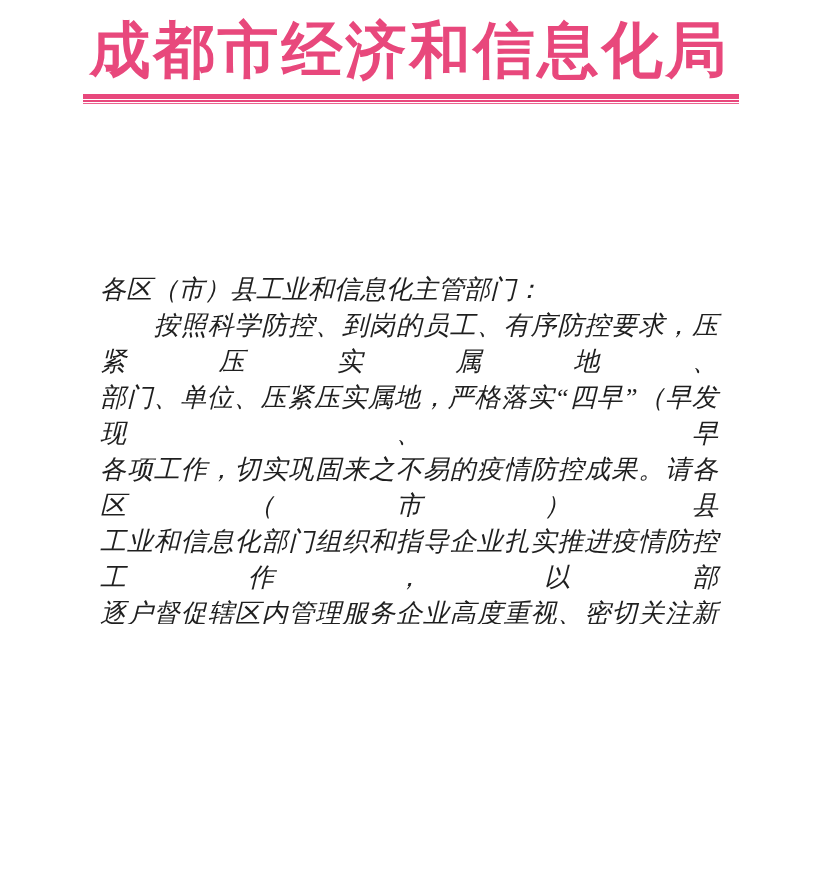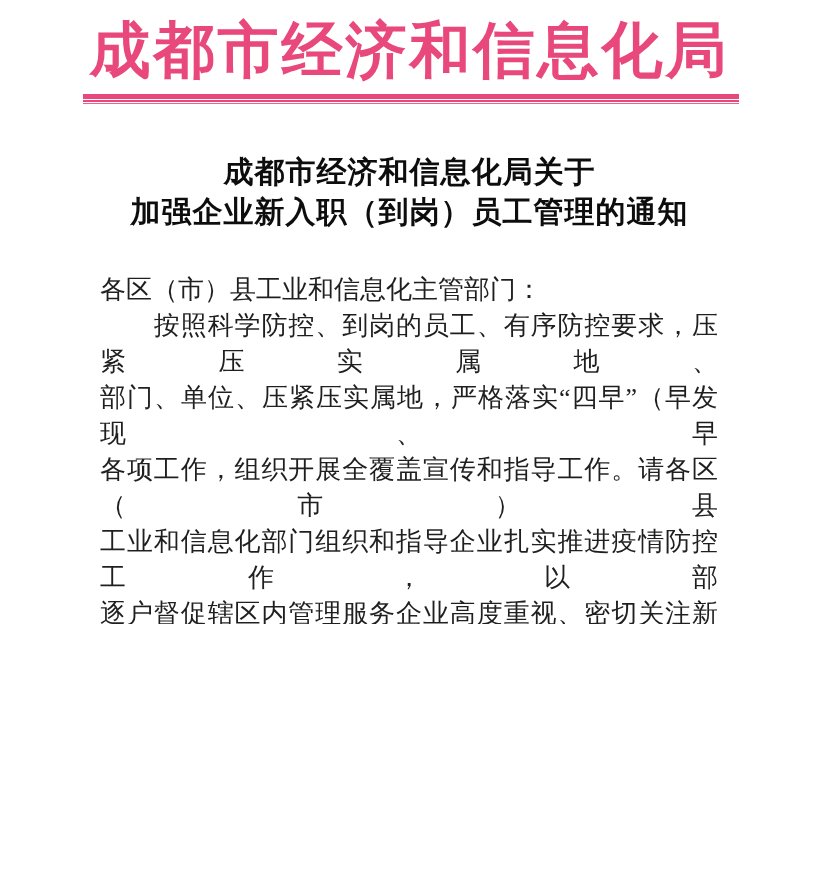--- a/index.html
+++ b/index.html
@@ -32,21 +32,21 @@
     font-weight:bold;color:#0d0d0d;
     letter-spacing:1px;
     white-space:nowrap;
   }
   
   .doc-body{
     position:absolute;top:272px;left:100px;width:618px;
     font-size:26px;line-height:36px;
     color:#1f1f1f;
   }
-  .bline{text-align:justify;white-space:normal;}
+  .bline{text-align:justify;white-space:normal;font-style:italic;}
   .bline.full{text-align-last:justify;}
   .bline.short{text-align-last:left;}
   
   .signature{
     position:absolute;top:798px;right:106px;
     font-size:25px;color:#161616;letter-spacing:1px;
     white-space:nowrap;
   }
   .doc-date{
     position:absolute;top:840px;right:112px;
@@ -79,30 +79,26 @@
 <div class="page">
 
   <div class="masthead">成都市经济和信息化局</div>
 
   <div class="rule">
     <div class="bar-thick"></div>
     <div class="bar-mid"></div>
     <div class="bar-thin"></div>
   </div>
 
-  <div class="doc-title">
-    <div>成都市经济和信息化局关于</div>
-    <div>加强企业新入职（到岗）员工管理的通知</div>
-  </div>
 
   <div class="doc-body">
     <div class="bline short">各区（市）县工业和信息化主管部门：</div>
     <div class="bline full">　　按照科学防控、到岗的员工、有序防控要求，压紧压实属地、</div>
     <div class="bline full">部门、单位、压紧压实属地，严格落实“四早”（早发现、早</div>
-    <div class="bline full">各项工作，组织开展全覆盖宣传和指导工作。请各区（市）县</div>
+    <div class="bline full">各项工作，切实巩固来之不易的疫情防控成果。请各区（市）县</div>
     <div class="bline full">工业和信息化部门组织和指导企业扎实推进疫情防控工作，以部</div>
     <div class="bline full">逐户督促辖区内管理服务企业高度重视、密切关注新（拟）入职</div>
     <div class="bline full">到岗的员工，必须开展新员工核酸检测，在检测期间做好人员的</div>
     <div class="bline full">组织和管理，检测合格后方可任职上岗；严格执行防疫防控要求，</div>
 
   </div>
 
   <div class="signature">成都市经济和信息化局</div>
 
   <div class="doc-date">2021年8月9日</div>

